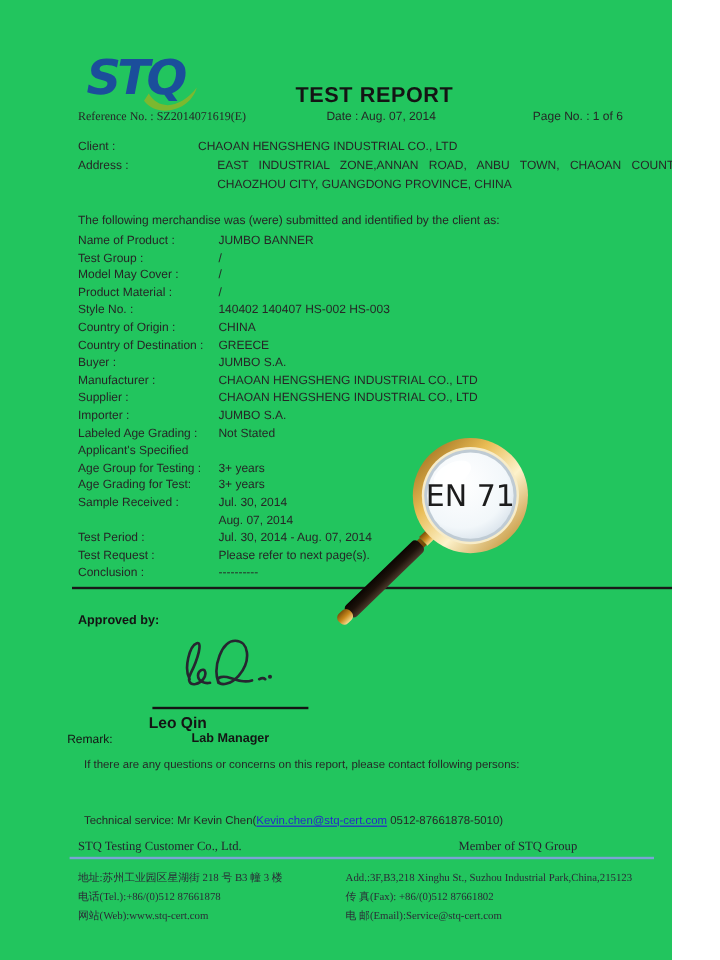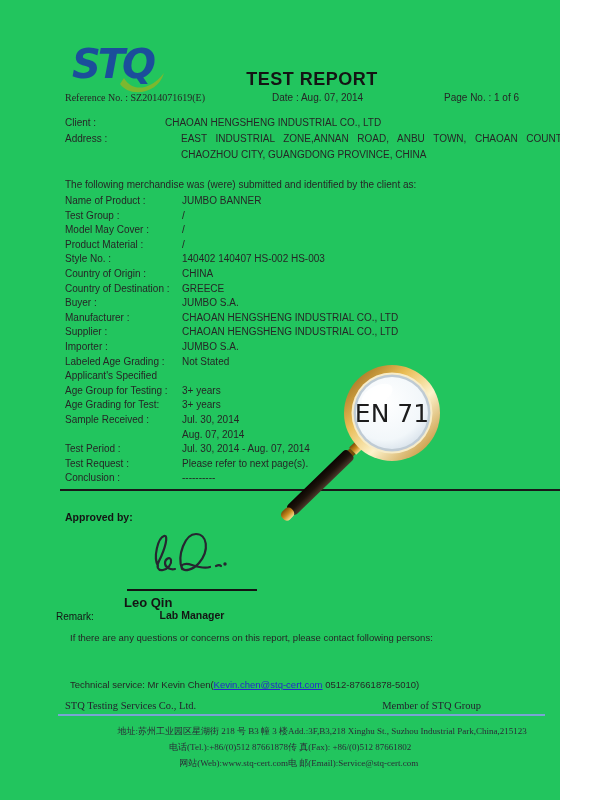--- a/index.html
+++ b/index.html
@@ -43,21 +43,21 @@
   .link{color:#2626cc;text-decoration:underline;cursor:pointer;}
   
   .footer-company{position:absolute;left:65px;top:700px;font-size:10.5px;
         font-family:"Liberation Serif",serif;color:#24242e;}
   .footer-member{position:absolute;right:79px;top:700px;font-size:10.5px;
         font-family:"Liberation Serif",serif;color:#24242e;}
   .footer-line{position:absolute;left:58px;top:714px;width:487px;height:2px;background:#7aa4d4;}
   .footer-contacts{position:absolute;left:65px;top:723px;width:512px;
         font-family:"Liberation Serif",serif;font-size:9px;color:#2b2b36;}
   .fc-row{display:flex;line-height:16px;}
-  .fc-left{width:223px;flex:0 0 223px;text-align:right;}
+  .fc-left{width:223px;flex:0 0 223px;}
   .fc-right{flex:1;}
   
   .magnifier{position:absolute;left:250px;top:352px;width:250px;height:185px;z-index:5;}
 </style>
 </head>
 <body>
 
 <div class="page">
 
   <svg class="logo" viewBox="0 0 102 58">
@@ -180,21 +180,21 @@
   <div class="sig-line"></div>
   <div class="signer-name">Leo Qin</div>
   <div class="signer-title">Lab Manager</div>
 
   <div class="remark-label">Remark:</div>
   <div class="contact-intro">If there are any questions or concerns on this report, please contact following persons:</div>
   <div class="contact-technical">
     <span>Technical service: Mr Kevin Chen(</span><a class="link">Kevin.chen@stq-cert.com</a><span> 0512-87661878-5010)</span>
   </div>
 
-  <div class="footer-company">STQ Testing Services Co., Ltd.</div>
+  <div class="footer-company">STQ Testing Customer Co., Ltd.</div>
   <div class="footer-member">Member of STQ Group</div>
   <div class="footer-line"></div>
   <div class="footer-contacts">
     <div class="fc-row">
       <span class="fc-left">地址:苏州工业园区星湖街 218 号 B3 幢 3 楼</span>
       <span class="fc-right">Add.:3F,B3,218 Xinghu St., Suzhou Industrial Park,China,215123</span>
     </div>
     <div class="fc-row">
       <span class="fc-left">电话(Tel.):+86/(0)512 87661878</span>
       <span class="fc-right">传 真(Fax): +86/(0)512 87661802</span>

